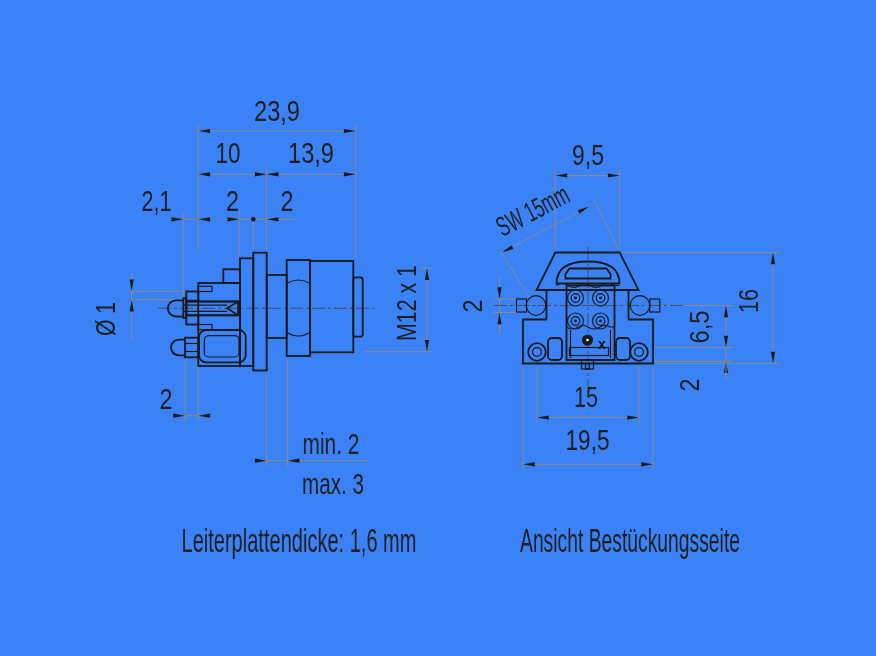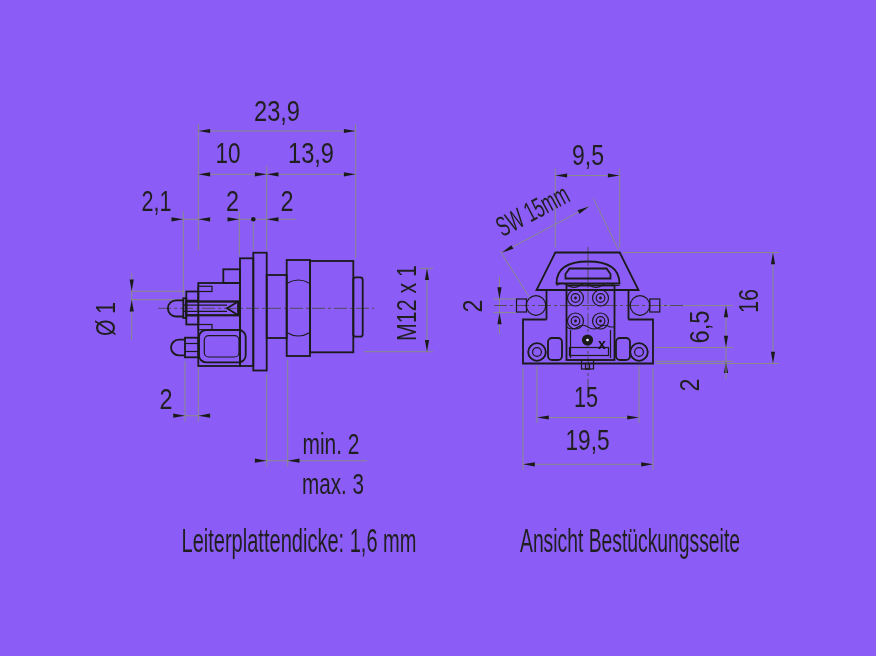--- a/index.html
+++ b/index.html
@@ -1,16 +1,16 @@
 <!DOCTYPE html>
 <html><head>
 <meta charset="utf-8">
 <style>
   html,body{margin:0;padding:0;background:#ffffff;}
-  .page{position:relative;width:876px;height:656px;background:#8b5cf6;overflow:hidden;
+  .page{position:relative;width:876px;height:656px;background:#3b82f6;overflow:hidden;
         font-family:"Liberation Sans", sans-serif;}
   svg{display:block;}
   .body-line{stroke:#1a1a1a;stroke-width:1.8;fill:none;stroke-linejoin:miter;}
   .body-thin{stroke:#1a1a1a;stroke-width:1.2;fill:none;}
   .dim{stroke:#8a8a8a;stroke-width:1;fill:none;}
   .cl{stroke:#4a4a4a;stroke-width:0.9;fill:none;stroke-dasharray:13 3 3 3;}
   .dtxt{fill:#1f1f1f;font-family:"Liberation Sans", sans-serif;font-size:30px;}
   .rtxt{fill:#1f1f1f;font-family:"Liberation Sans", sans-serif;font-size:28px;}
   .cap{fill:#1f1f1f;font-family:"Liberation Sans", sans-serif;font-size:34px;}
   .xmark{fill:#111;font-family:"Liberation Sans", sans-serif;font-size:14px;font-weight:bold;}

